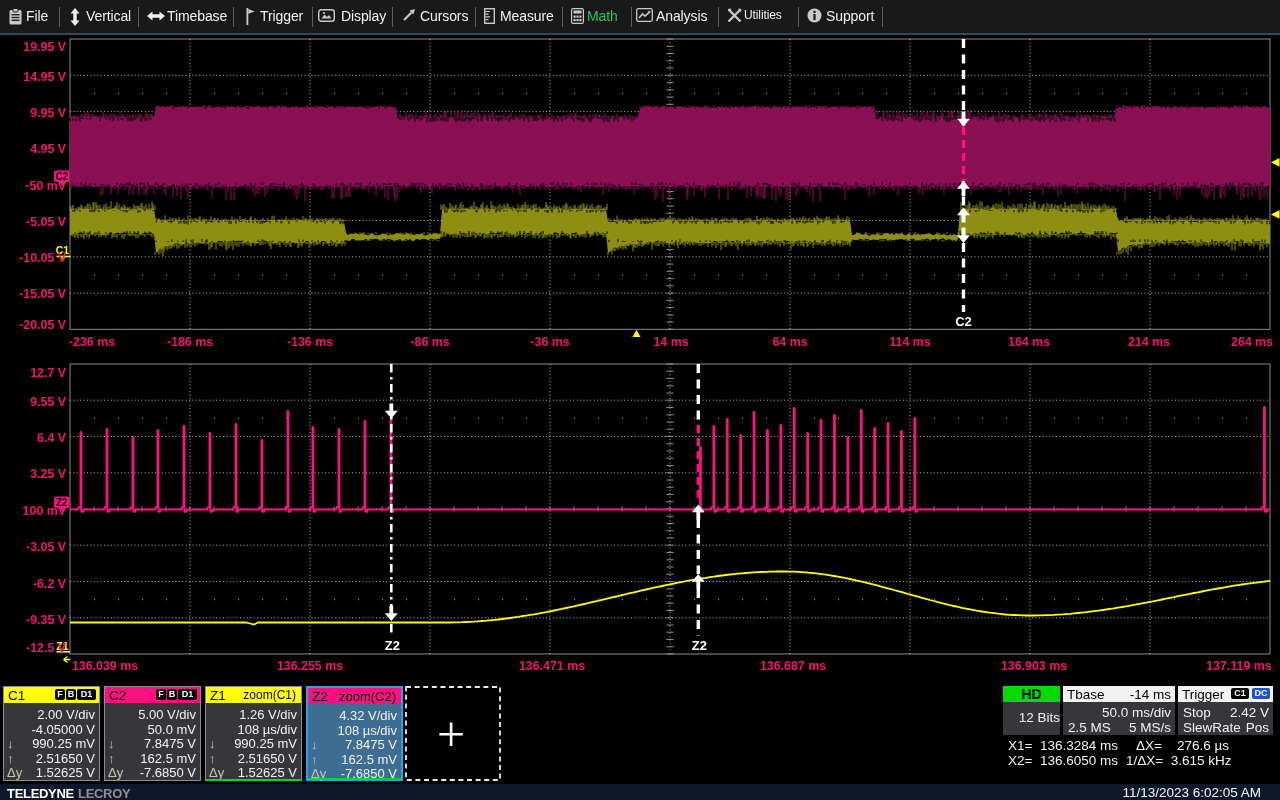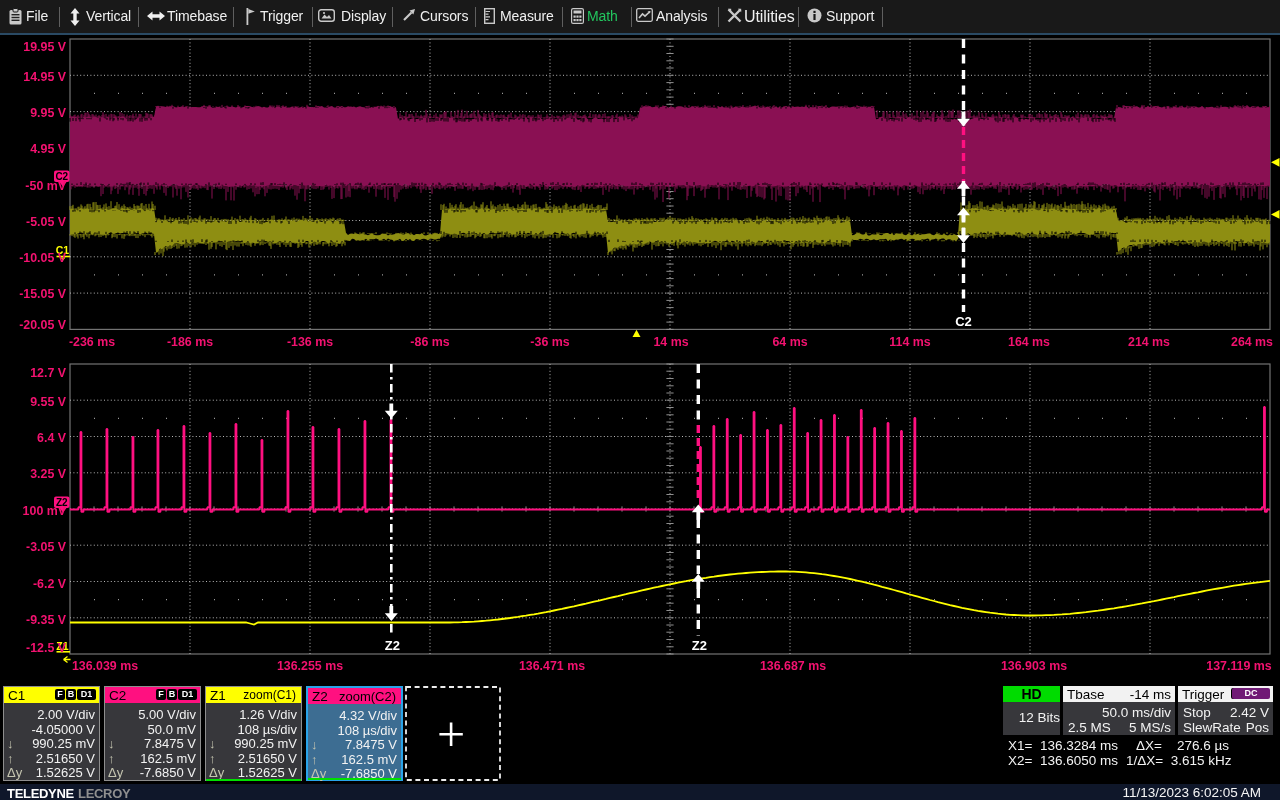--- a/index.html
+++ b/index.html
@@ -68,21 +68,21 @@
       <path d="M3 10 L6.5 6 L9 8.2 L14 3.5" stroke="#c9c9c9" stroke-width="1.6" fill="none"></path>
       <path d="M14.5 3 l-3 0.4 2.4 2.2 Z" fill="#c9c9c9"></path>
     </svg></div>
 <div style="position:absolute;left:656px;top:8px;font-size:14px;color:#f0f0f0;letter-spacing:-0.1px">Analysis</div>
 <div style="position:absolute;left:718px;top:7px;width:1px;height:20px;background:#5f5f5f"></div>
 <div style="position:absolute;left:727px;top:8px"><svg width="15" height="15" viewBox="0 0 15 15">
       <path d="M1.5 1.5 L13.5 13.5 M13.5 1.5 L1.5 13.5" stroke="#c9c9c9" stroke-width="2.4"></path>
       <path d="M0.8 0.8 L4.2 0.8 L4.2 4.2 Z" fill="#c9c9c9"></path>
       <path d="M14.2 0.8 L10.8 0.8 L14.2 4.2 Z" fill="#c9c9c9"></path>
     </svg></div>
-<div style="position:absolute;left:744px;top:8px;font-size:16px;color:#f0f0f0;letter-spacing:-0.1px">Utilities</div>
+<div style="position:absolute;left:744px;top:8px;font-size:12px;color:#f0f0f0;letter-spacing:-0.1px">Utilities</div>
 <div style="position:absolute;left:798px;top:7px;width:1px;height:20px;background:#5f5f5f"></div>
 <div style="position:absolute;left:807px;top:8px"><svg width="15" height="15" viewBox="0 0 15 15">
       <circle cx="7.5" cy="7.5" r="7" fill="#c9c9c9"></circle>
       <rect x="6.4" y="6" width="2.2" height="6" fill="#191919"></rect>
       <rect x="6.4" y="2.8" width="2.2" height="2.2" fill="#191919"></rect>
     </svg></div>
 <div style="position:absolute;left:826px;top:8px;font-size:14px;color:#f0f0f0;letter-spacing:-0.1px">Support</div>
 <div style="position:absolute;left:882px;top:7px;width:1px;height:20px;background:#5f5f5f"></div>
 <svg width="1280" height="800" style="position:absolute;left:0;top:0" font-family="Liberation Sans, sans-serif">
     <rect x="70" y="39.0" width="1200" height="290.4" fill="none" stroke="#737373" stroke-width="1.2"></rect>
@@ -293,21 +293,21 @@
       <span style="position:absolute;right:4px;top:1px;font-size:13.5px;color:#000">-14 ms</span>
     </div>
     <div style="position:absolute;right:4px;top:19px;font-size:13.5px;color:#f2f2f2">50.0 ms/div</div>
     <div style="position:absolute;left:5px;top:33.5px;font-size:13.5px;color:#f2f2f2">2.5 MS</div>
     <div style="position:absolute;right:4px;top:33.5px;font-size:13.5px;color:#f2f2f2">5 MS/s</div>
   </div>
 <div style="position:absolute;left:1178px;top:686px;width:95px;height:49px;background:#37373b">
     <div style="position:absolute;left:0;right:0;top:0;height:16px;background:#f2f2f2">
       <span style="position:absolute;left:4px;top:1px;font-size:13.5px;color:#000">Trigger</span>
       <span style="position:absolute;right:24px;top:2px;width:18px;height:11px;background:#000;border-radius:2px;color:#fff;font-size:9px;font-weight:bold;text-align:center;line-height:11px">C1</span>
-      <span style="position:absolute;right:3px;top:2px;width:38px;height:11px;background:#701a75;border-radius:2px;color:#fff;font-size:9px;font-weight:bold;text-align:center;line-height:11px">DC</span>
+      <span style="position:absolute;right:3px;top:2px;width:18px;height:11px;background:#1d4ed8;border-radius:2px;color:#fff;font-size:9px;font-weight:bold;text-align:center;line-height:11px">DC</span>
     </div>
     <div style="position:absolute;left:5px;top:19px;font-size:13.5px;color:#f2f2f2">Stop</div>
     <div style="position:absolute;right:4px;top:19px;font-size:13.5px;color:#f2f2f2">2.42 V</div>
     <div style="position:absolute;left:5px;top:33.5px;font-size:13.5px;color:#f2f2f2">SlewRate</div>
     <div style="position:absolute;right:4px;top:33.5px;font-size:13.5px;color:#f2f2f2">Pos</div>
   </div>
 <div style="position:absolute;left:1008px;top:738px;font-size:13.5px;color:#f2f2f2">X1=&nbsp; 136.3284 ms</div>
 <div style="position:absolute;left:1008px;top:753px;font-size:13.5px;color:#f2f2f2">X2=&nbsp; 136.6050 ms</div>
 <div style="position:absolute;left:1136px;top:738px;font-size:13.5px;color:#f2f2f2">ΔX=&nbsp;&nbsp;&nbsp; 276.6 µs</div>
 <div style="position:absolute;left:1126px;top:753px;font-size:13.5px;color:#f2f2f2">1/ΔX=&nbsp; 3.615 kHz</div>

